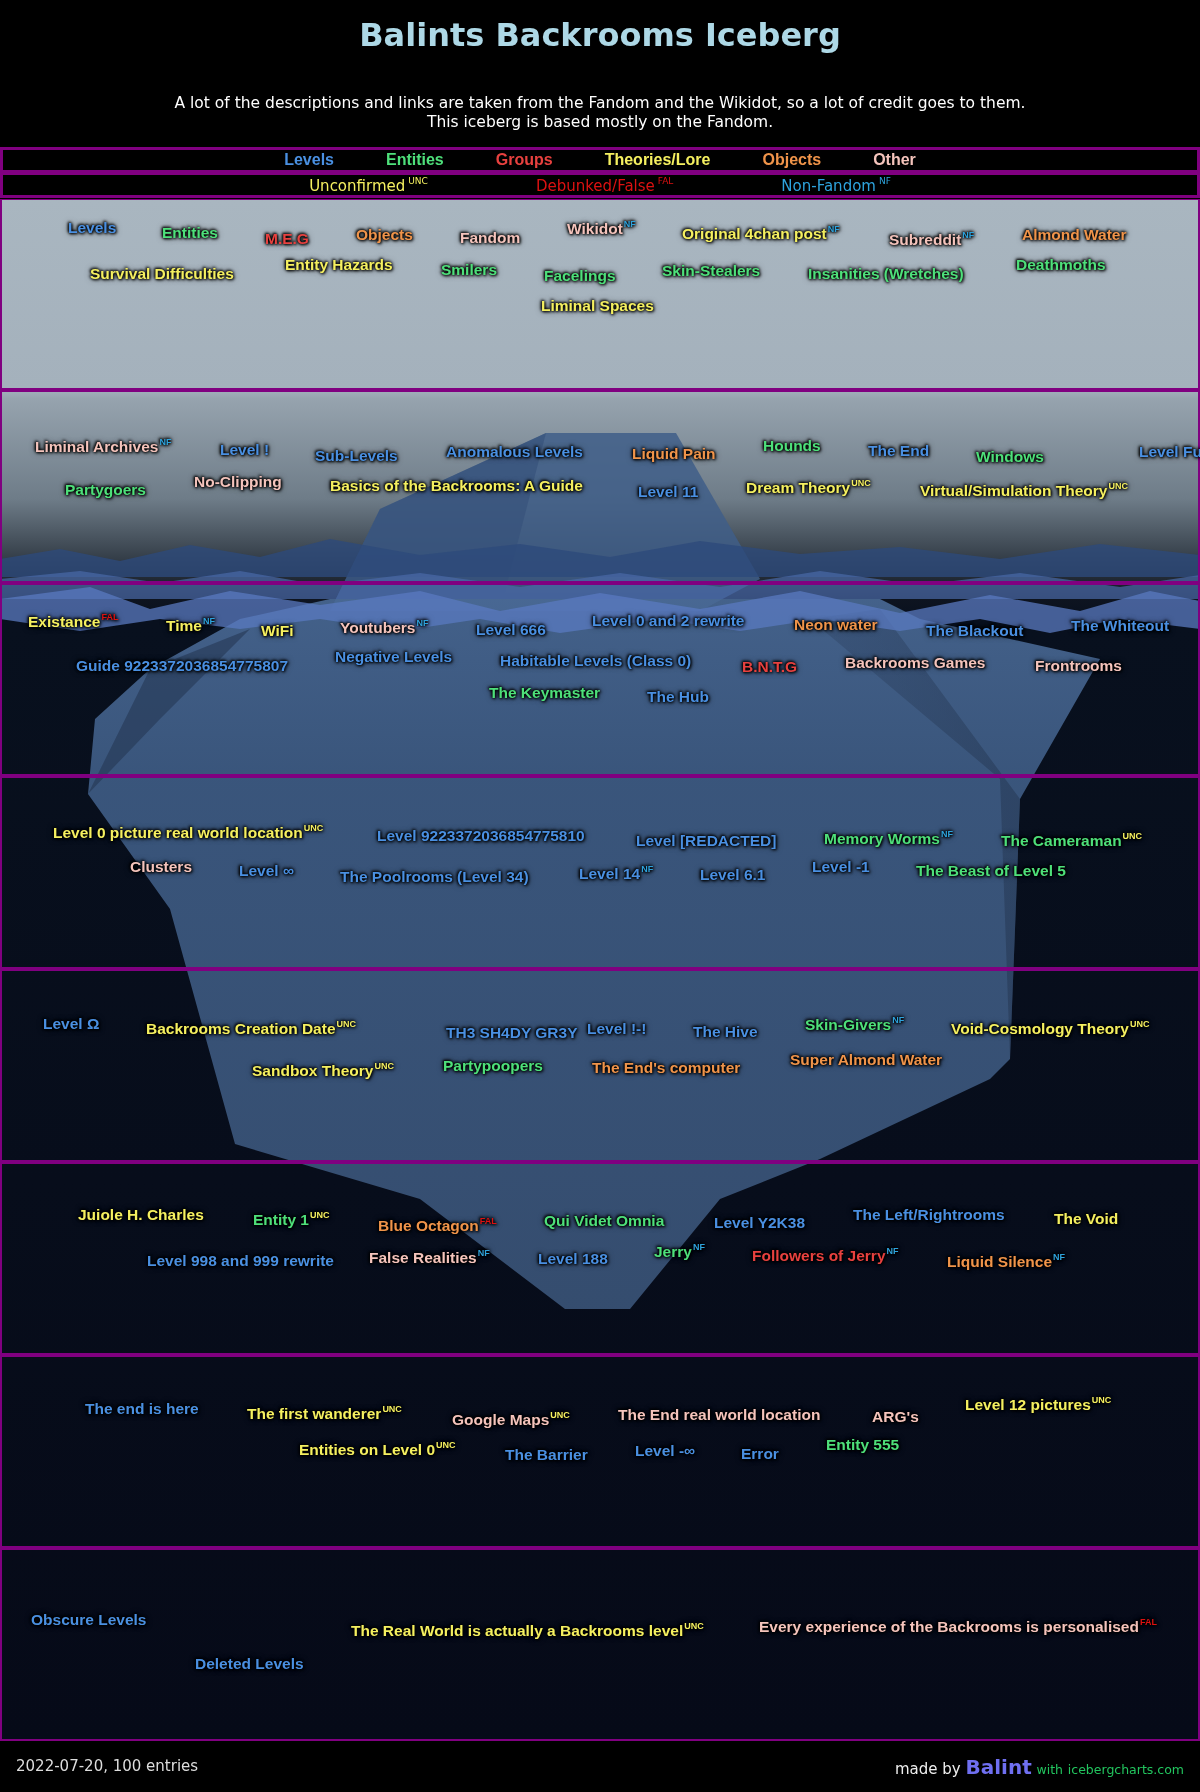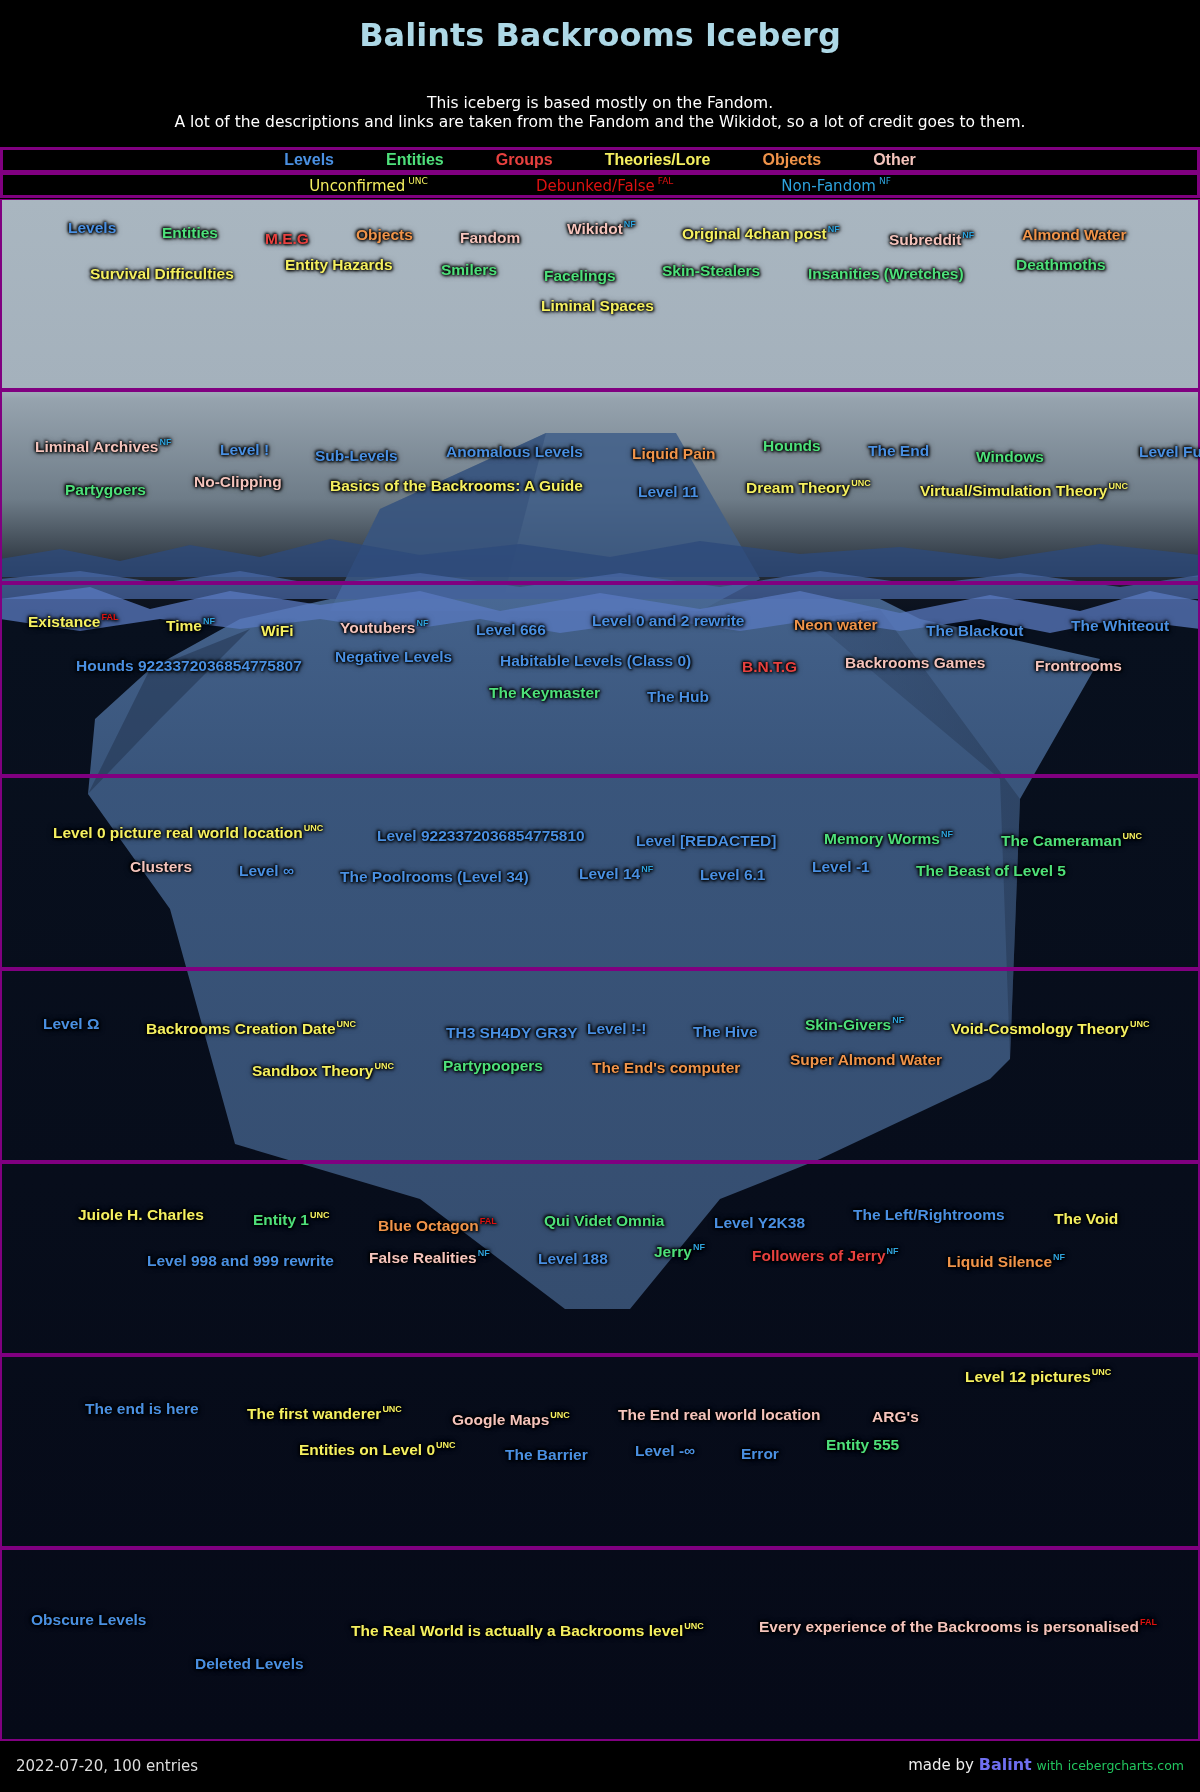--- a/index.html
+++ b/index.html
@@ -52,30 +52,30 @@
   .f-unc { color: #f5f060; }
   .f-fal { color: #dd1111; }
   .f-nf { color: #2ea3dd; }
 
   .footer-left {
     position: absolute; left: 16px; top: 1757px; font-size: 15px; color: #ddd;
   }
   .footer-right {
     position: absolute; right: 16px; top: 1755px; font-size: 15px; color: #eee;
   }
-  .footer-right .author { color: #6f6ff0; font-weight: bold; font-size: 16px; }
+  .footer-right .author { color: #6f6ff0; font-weight: bold; font-size: 20px; }
   .footer-right .site { color: #22c55e; font-size: 12.5px; }
 </style>
 </head>
 <body>
 
 <div class="title">Balints Backrooms Iceberg</div>
 <div class="subtitle">
+  <div>A lot of the descriptions and links are taken from the Fandom and the Wikidot, so a lot of credit goes to them.</div>
   <div>This iceberg is based mostly on the Fandom.</div>
-  <div>A lot of the descriptions and links are taken from the Fandom and the Wikidot, so a lot of credit goes to them.</div>
 </div>
 
 <div class="legend-row cats">
   <span class="lg c-level">Levels</span>
   <span class="lg c-entity">Entities</span>
   <span class="lg c-group">Groups</span>
   <span class="lg c-theory">Theories/Lore</span>
   <span class="lg c-object">Objects</span>
   <span class="lg c-other">Other</span>
 </div>
@@ -157,21 +157,21 @@
       <span class="entry c-theory" style="left: 920px; top: 282px;"><span>Virtual/Simulation Theory</span><sup class="f-unc">UNC</sup></span>
       <span class="entry c-theory" style="left: 28px; top: 413px;"><span>Existance</span><sup class="f-fal">FAL</sup></span>
       <span class="entry c-theory" style="left: 166px; top: 417px;"><span>Time</span><sup class="f-nf">NF</sup></span>
       <span class="entry c-theory" style="left: 261px; top: 423px;"><span>WiFi</span></span>
       <span class="entry c-other" style="left: 340px; top: 419px;"><span>Youtubers</span><sup class="f-nf">NF</sup></span>
       <span class="entry c-level" style="left: 476px; top: 422px;"><span>Level 666</span></span>
       <span class="entry c-level" style="left: 592px; top: 413px;"><span>Level 0 and 2 rewrite</span></span>
       <span class="entry c-object" style="left: 794px; top: 417px;"><span>Neon water</span></span>
       <span class="entry c-level" style="left: 926px; top: 423px;"><span>The Blackout</span></span>
       <span class="entry c-level" style="left: 1071px; top: 418px;"><span>The Whiteout</span></span>
-      <span class="entry c-level" style="left: 76px; top: 458px;"><span>Hounds 9223372036854775807</span></span>
+      <span class="entry c-level" style="left: 76px; top: 458px;"><span>Guide 9223372036854775807</span></span>
       <span class="entry c-level" style="left: 335px; top: 449px;"><span>Negative Levels</span></span>
       <span class="entry c-level" style="left: 500px; top: 453px;"><span>Habitable Levels (Class 0)</span></span>
       <span class="entry c-group" style="left: 742px; top: 459px;"><span>B.N.T.G</span></span>
       <span class="entry c-other" style="left: 845px; top: 455px;"><span>Backrooms Games</span></span>
       <span class="entry c-other" style="left: 1035px; top: 458px;"><span>Frontrooms</span></span>
       <span class="entry c-entity" style="left: 489px; top: 485px;"><span>The Keymaster</span></span>
       <span class="entry c-level" style="left: 647px; top: 489px;"><span>The Hub</span></span>
       <span class="entry c-theory" style="left: 53px; top: 624px;"><span>Level 0 picture real world location</span><sup class="f-unc">UNC</sup></span>
       <span class="entry c-level" style="left: 377px; top: 628px;"><span>Level 9223372036854775810</span></span>
       <span class="entry c-level" style="left: 636px; top: 633px;"><span>Level [REDACTED]</span></span>
@@ -206,21 +206,21 @@
       <span class="entry c-other" style="left: 369px; top: 1049px;"><span>False Realities</span><sup class="f-nf">NF</sup></span>
       <span class="entry c-level" style="left: 538px; top: 1051px;"><span>Level 188</span></span>
       <span class="entry c-entity" style="left: 654px; top: 1043px;"><span>Jerry</span><sup class="f-nf">NF</sup></span>
       <span class="entry c-group" style="left: 752px; top: 1047px;"><span>Followers of Jerry</span><sup class="f-nf">NF</sup></span>
       <span class="entry c-object" style="left: 947px; top: 1053px;"><span>Liquid Silence</span><sup class="f-nf">NF</sup></span>
       <span class="entry c-level" style="left: 85px; top: 1201px;"><span>The end is here</span></span>
       <span class="entry c-theory" style="left: 247px; top: 1205px;"><span>The first wanderer</span><sup class="f-unc">UNC</sup></span>
       <span class="entry c-other" style="left: 452px; top: 1211px;"><span>Google Maps</span><sup class="f-unc">UNC</sup></span>
       <span class="entry c-other" style="left: 618px; top: 1207px;"><span>The End real world location</span></span>
       <span class="entry c-other" style="left: 872px; top: 1209px;"><span>ARG's</span></span>
-      <span class="entry c-theory" style="left: 965px; top: 1168px;"><span>Level 12 pictures</span><sup class="f-unc">UNC</sup></span>
+      <span class="entry c-theory" style="left: 965px; top: 1196px;"><span>Level 12 pictures</span><sup class="f-unc">UNC</sup></span>
       <span class="entry c-theory" style="left: 299px; top: 1241px;"><span>Entities on Level 0</span><sup class="f-unc">UNC</sup></span>
       <span class="entry c-level" style="left: 505px; top: 1247px;"><span>The Barrier</span></span>
       <span class="entry c-level" style="left: 635px; top: 1243px;"><span>Level -∞</span></span>
       <span class="entry c-level" style="left: 741px; top: 1246px;"><span>Error</span></span>
       <span class="entry c-entity" style="left: 826px; top: 1237px;"><span>Entity 555</span></span>
       <span class="entry c-level" style="left: 31px; top: 1412px;"><span>Obscure Levels</span></span>
       <span class="entry c-level" style="left: 195px; top: 1456px;"><span>Deleted Levels</span></span>
       <span class="entry c-theory" style="left: 351px; top: 1422px;"><span>The Real World is actually a Backrooms level</span><sup class="f-unc">UNC</sup></span>
       <span class="entry c-other" style="left: 759px; top: 1418px;"><span>Every experience of the Backrooms is personalised</span><sup class="f-fal">FAL</sup></span>
     </div>

